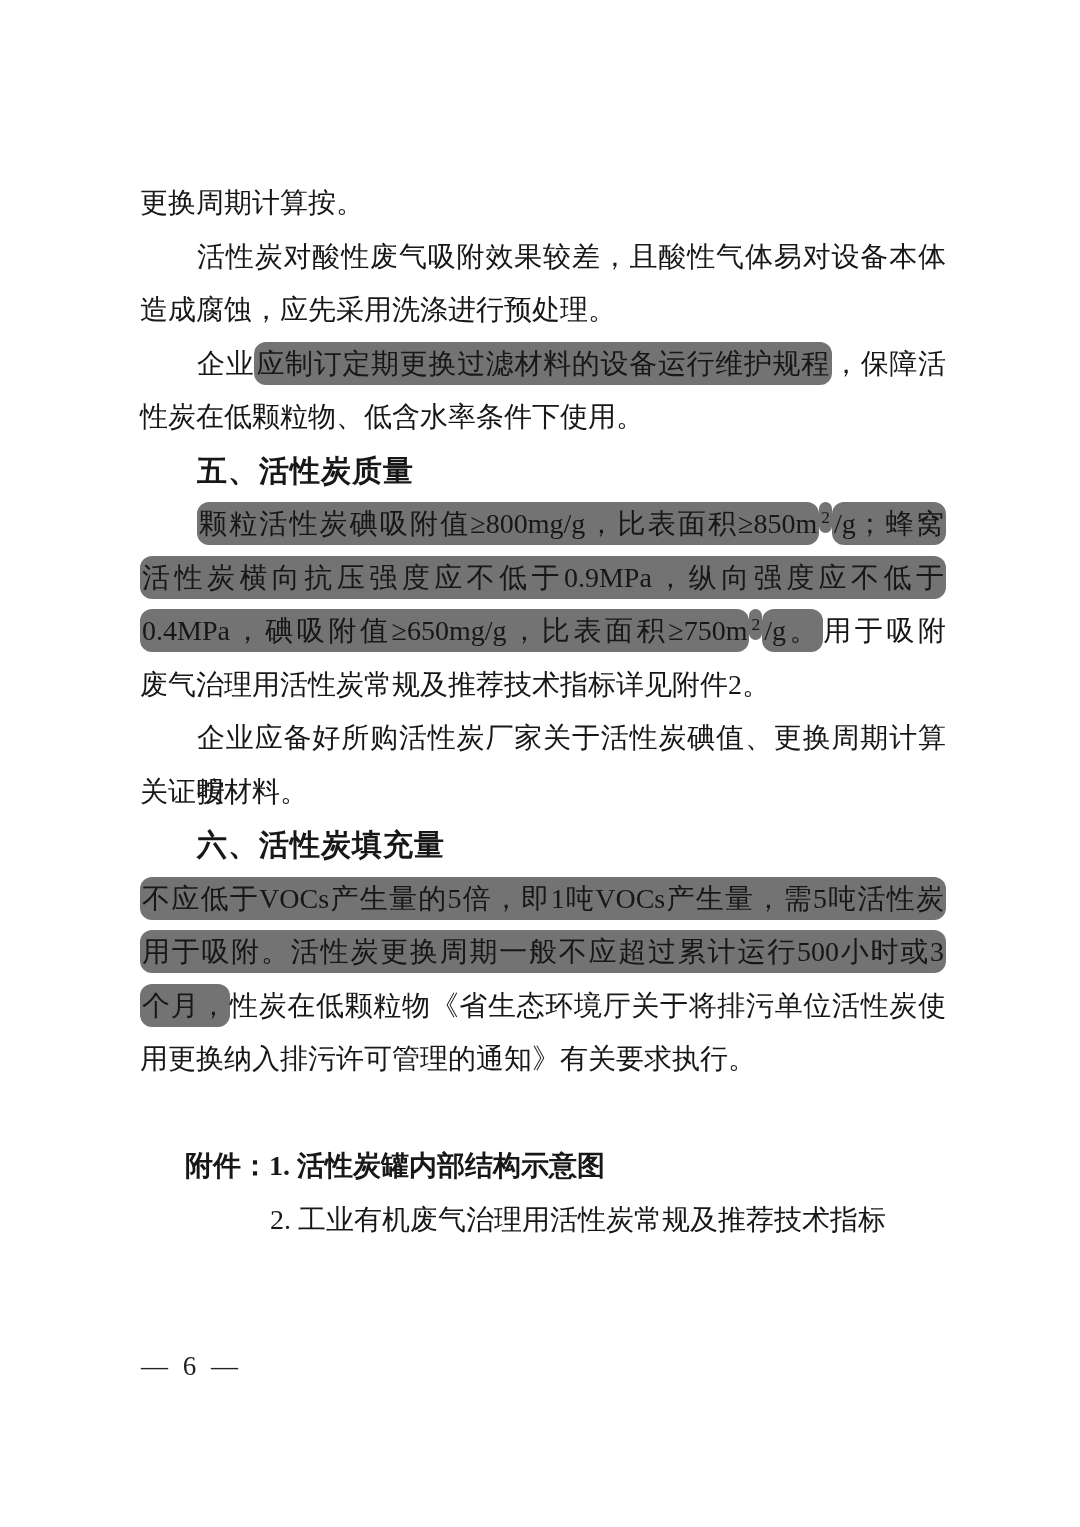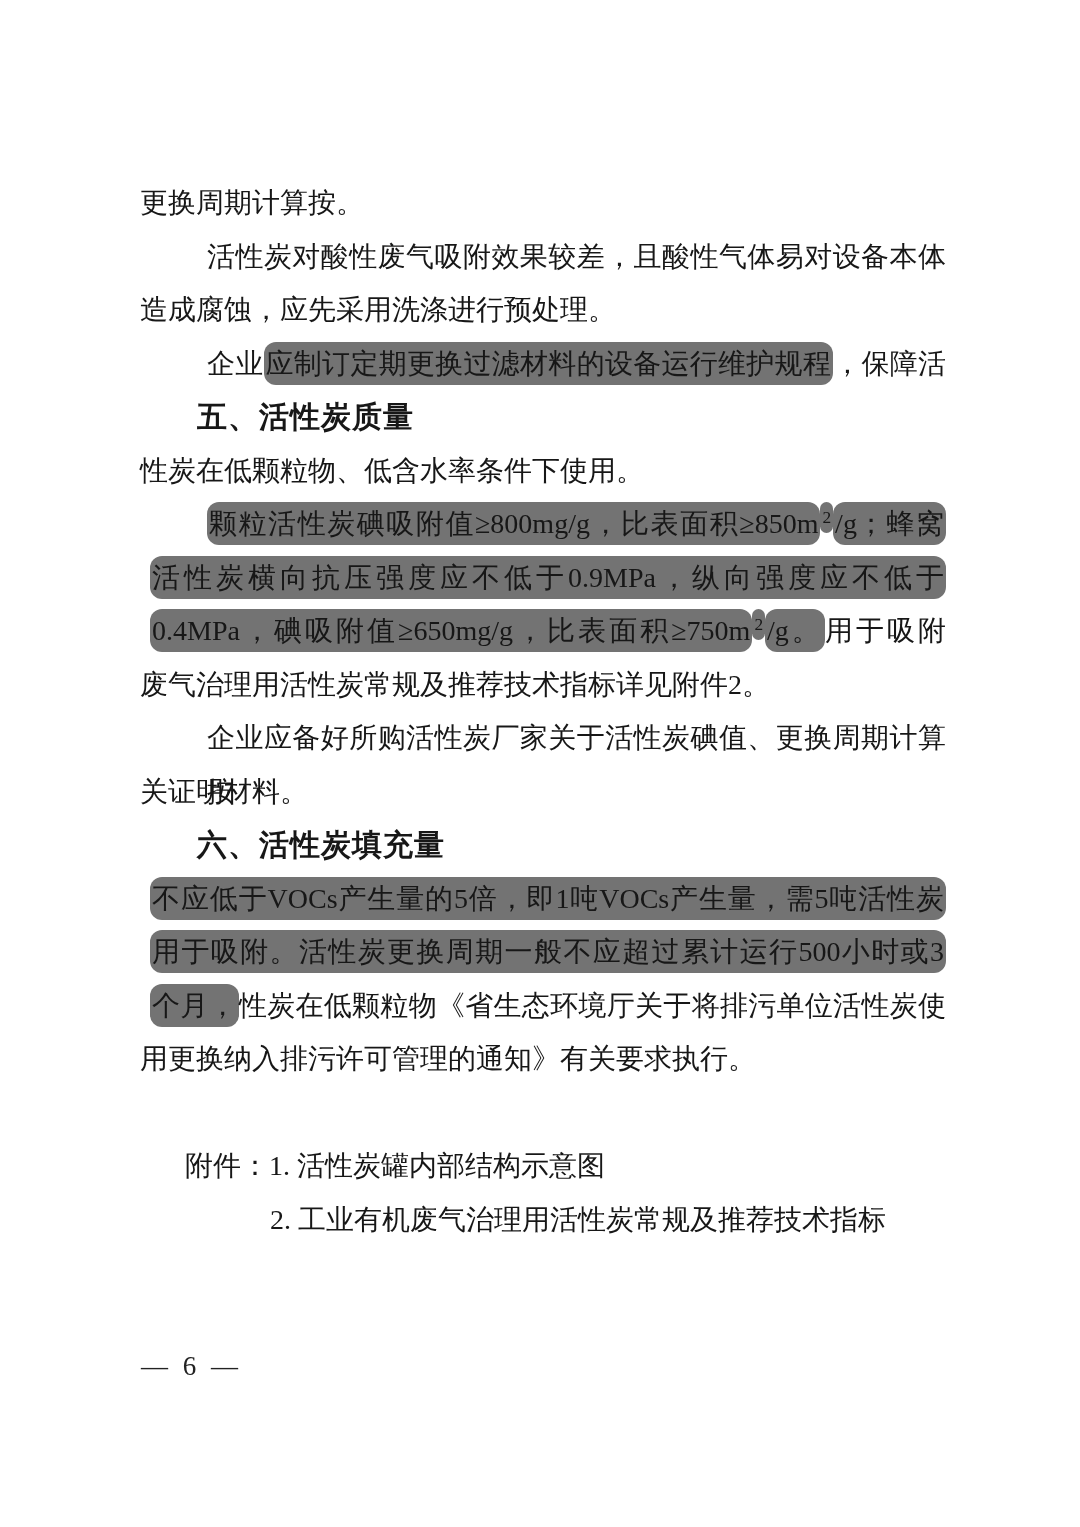--- a/index.html
+++ b/index.html
@@ -25,21 +25,20 @@
   .line {
     font-size: 28px;
     line-height: 53.5px;
     height: 53.5px;
     white-space: nowrap;
   }
   .line.justify {
     white-space: normal;
     text-align: justify;
     text-align-last: justify;
-    margin-left: 10px;
   }
   .line.heading {
     font-family: "Liberation Sans", "DejaVu Sans", sans-serif;
     font-weight: 700;
     font-size: 30px;
     letter-spacing: 1px;
   }
   .line.blank {
     height: 53.5px;
   }
@@ -66,33 +65,33 @@
 </style>
 </head>
 <body>
 
 <div class="page">
   <main class="content">
       <div class="line body"><span>更换周期计算按。</span></div>
       <div class="line body justify" style="padding-left: 57px;"><span>活性炭对酸性废气吸附效果较差，且酸性气体易对设备本体</span></div>
       <div class="line body"><span>造成腐蚀，应先采用洗涤进行预处理。</span></div>
       <div class="line body justify" style="padding-left: 57px;"><span>企业</span><span class="hl">应制订定期更换过滤材料的设备运行维护规程</span><span>，保障活</span></div>
+      <div class="line body"><span>性炭在低颗粒物、低含水率条件下使用。</span></div>
       <div class="line heading" style="padding-left: 57px;"><span>五、活性炭质量</span></div>
-      <div class="line body"><span>性炭在低颗粒物、低含水率条件下使用。</span></div>
       <div class="line body justify" style="padding-left: 57px;"><span class="hl">颗粒活性炭碘吸附值≥800mg/g，比表面积≥850m</span><sup class="hl">2</sup><span class="hl">/g；蜂窝</span></div>
       <div class="line body justify"><span class="hl">活性炭横向抗压强度应不低于0.9MPa，纵向强度应不低于</span></div>
       <div class="line body justify"><span class="hl">0.4MPa，碘吸附值≥650mg/g，比表面积≥750m</span><sup class="hl">2</sup><span class="hl">/g。</span><span>用于吸附</span></div>
       <div class="line body"><span>废气治理用活性炭常规及推荐技术指标详见附件2。</span></div>
       <div class="line body justify" style="padding-left: 57px;"><span>企业应备好所购活性炭厂家关于活性炭碘值、更换周期计算按</span></div>
       <div class="line body"><span>关证明材料。</span></div>
       <div class="line heading" style="padding-left: 57px;"><span>六、活性炭填充量</span></div>
       <div class="line body justify"><span class="hl">不应低于VOCs产生量的5倍，即1吨VOCs产生量，需5吨活性炭</span></div>
       <div class="line body justify"><span class="hl">用于吸附。活性炭更换周期一般不应超过累计运行500小时或3</span></div>
       <div class="line body justify"><span class="hl">个月，</span><span>性炭在低颗粒物《省生态环境厅关于将排污单位活性炭使</span></div>
       <div class="line body"><span>用更换纳入排污许可管理的通知》有关要求执行。</span></div>
       <div class="line blank"></div>
-      <div class="line body" style="padding-left: 45px;"><span>附件：1. 活性炭罐内部结构示意图</span></div>
+      <div class="line body" style="padding-left: 45px; font-weight: bold;"><span>附件：1. 活性炭罐内部结构示意图</span></div>
       <div class="line body" style="padding-left: 130px;"><span>2. 工业有机废气治理用活性炭常规及推荐技术指标</span></div>
     </main>
   <footer class="page-footer">
     <span>— 6 —</span>
   </footer>
 </div>
 
 </body></html>

